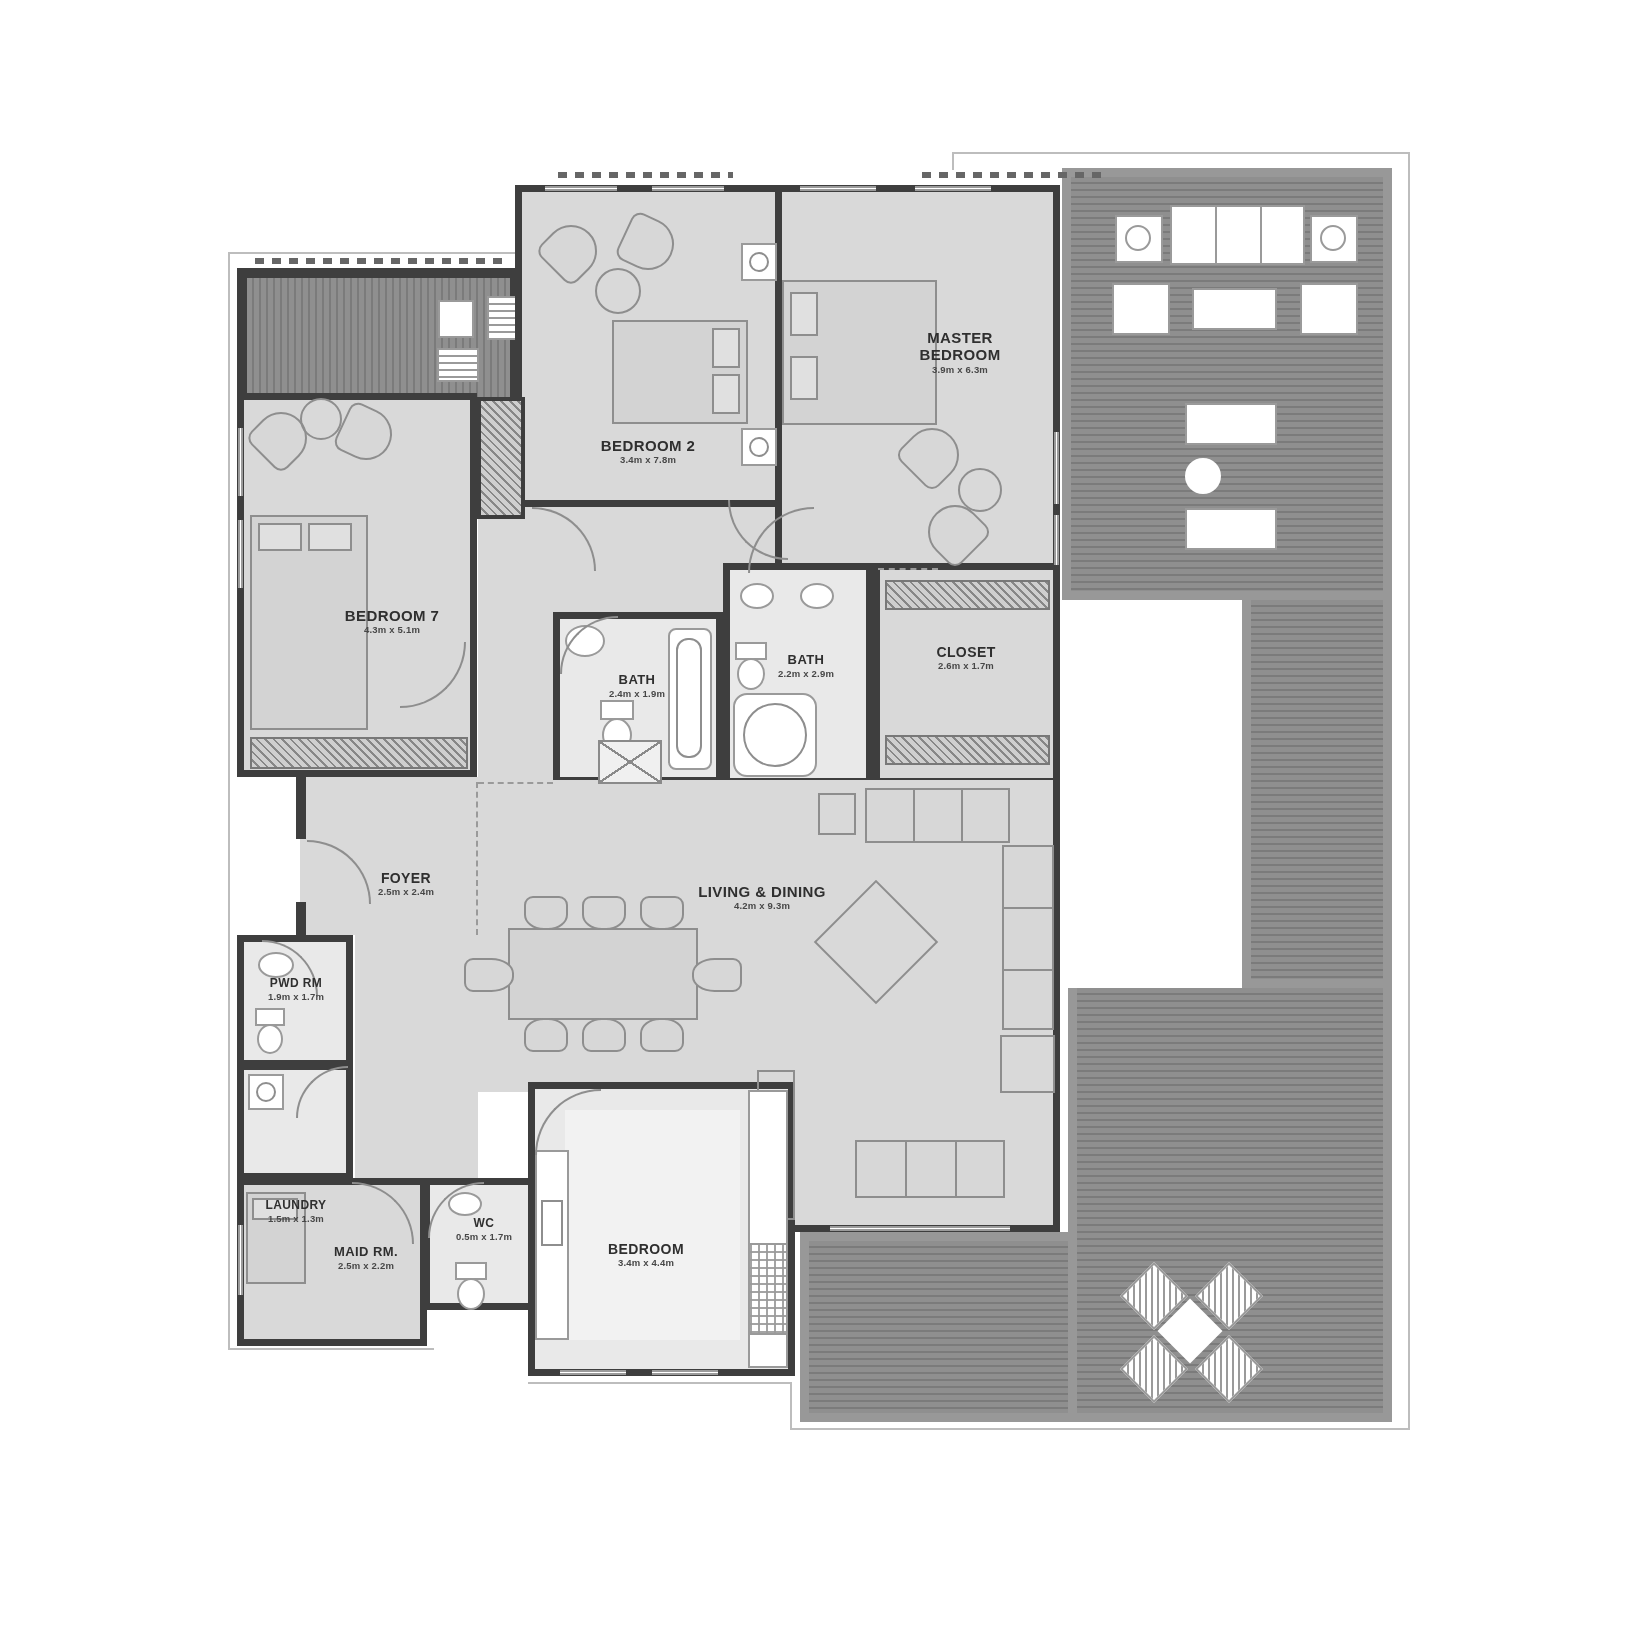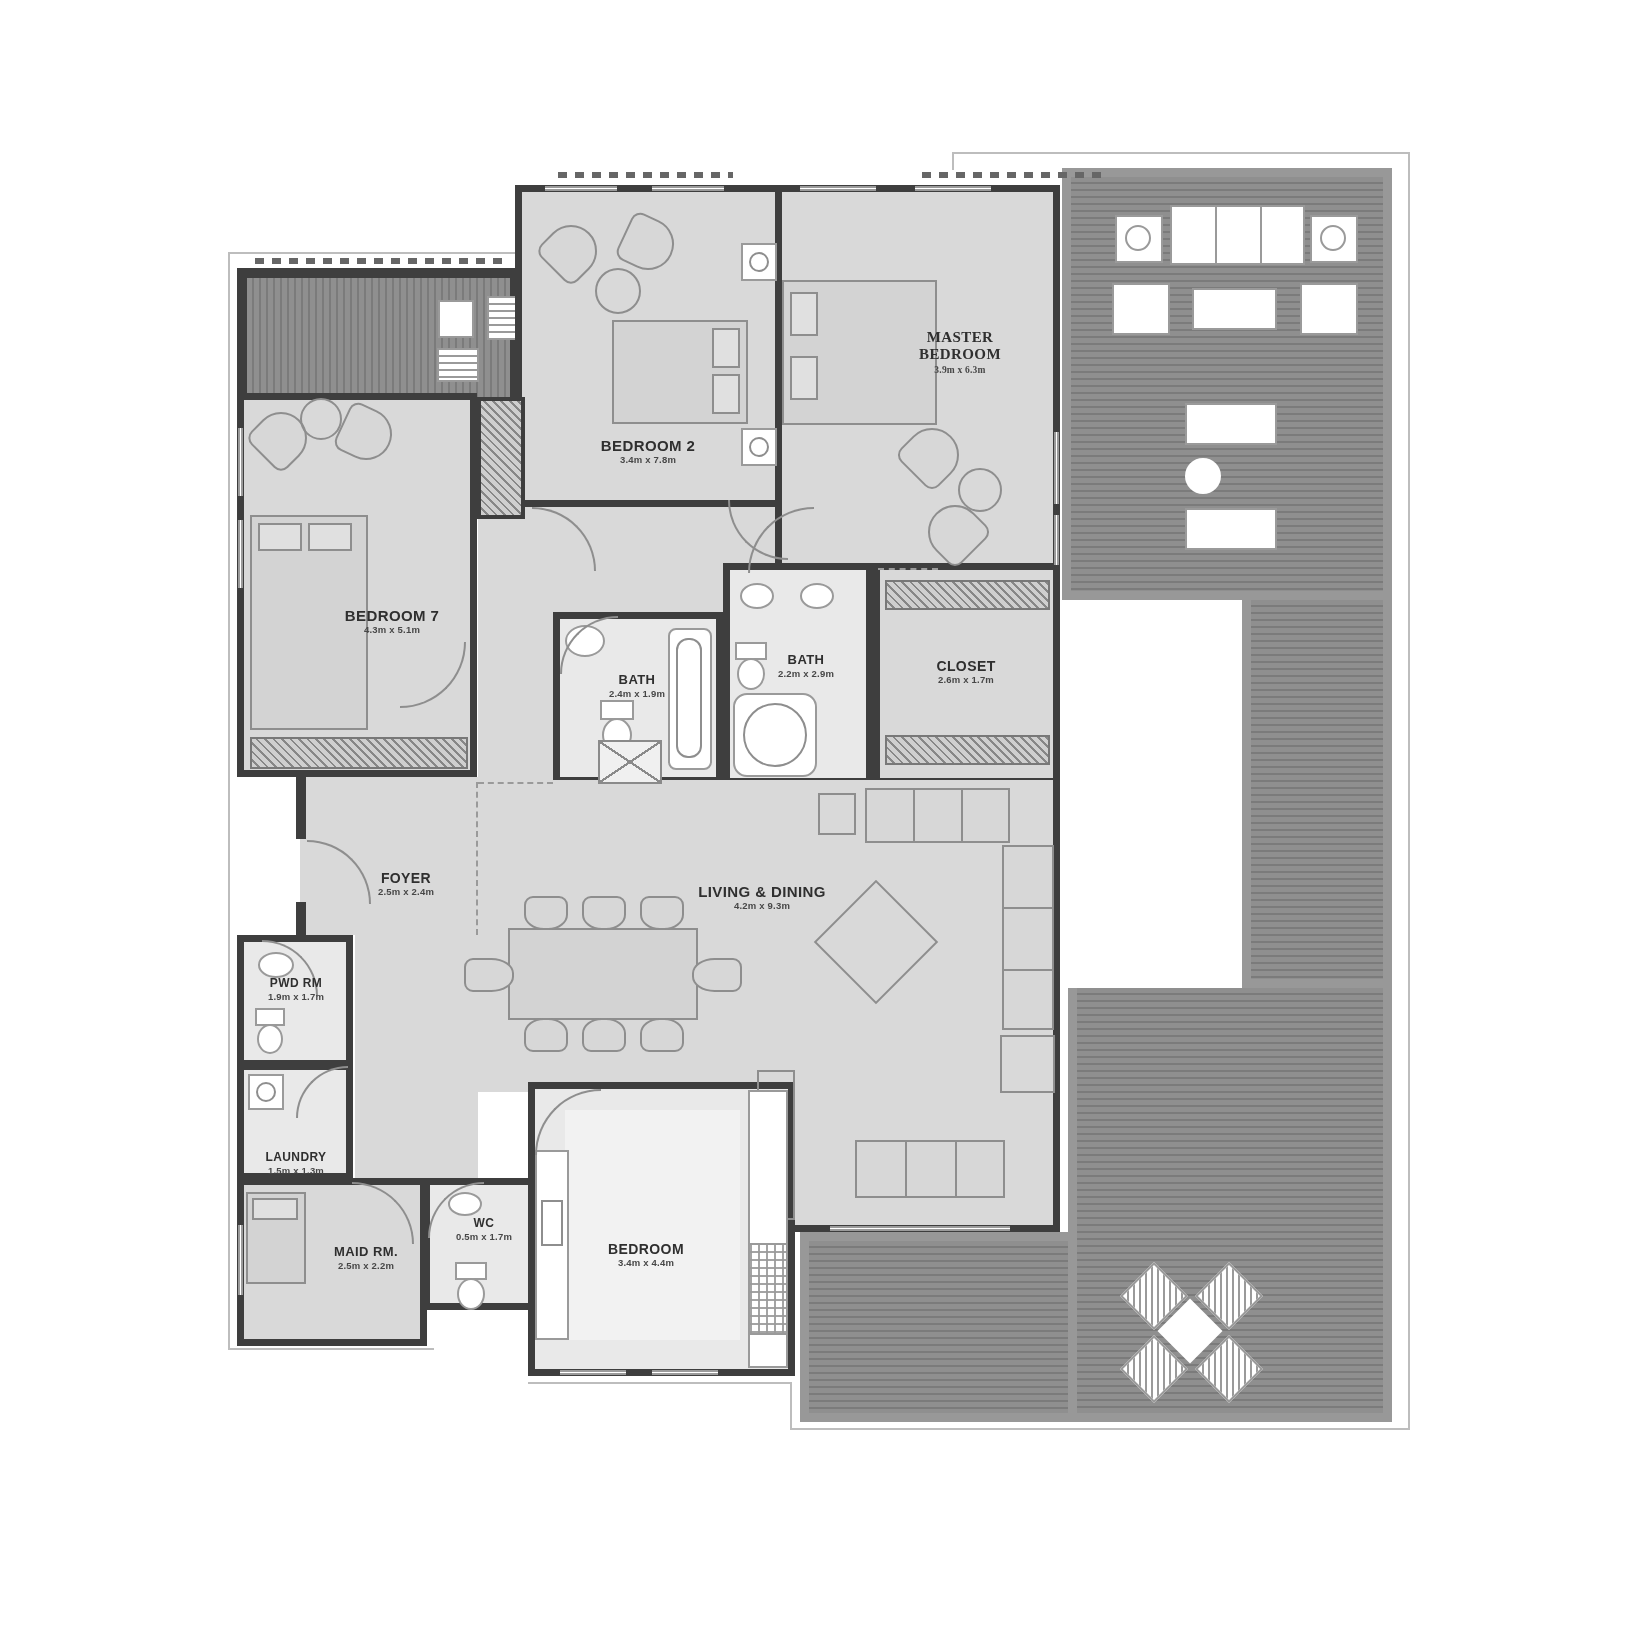--- a/index.html
+++ b/index.html
@@ -23,21 +23,21 @@
   .rail{position:absolute;box-sizing:border-box;border:2px solid #787878;background:repeating-linear-gradient(45deg,#cfcfcf 0 4px,#878787 4px 6px);}
   .win{position:absolute;box-sizing:border-box;background:#fff;border-top:2px solid #9a9a9a;border-bottom:2px solid #9a9a9a;}
   .winV{position:absolute;box-sizing:border-box;background:#fff;border-left:2px solid #9a9a9a;border-right:2px solid #9a9a9a;}
   .arc{position:absolute;box-sizing:border-box;}
   .dashes{position:absolute;height:6px;background:repeating-linear-gradient(90deg,#666 0 9px,transparent 9px 17px);}
   .dashT{position:absolute;border-top:2px dashed #9a9a9a;}
   .dashL{position:absolute;border-left:2px dashed #9a9a9a;}
   .outline{position:absolute;background:#bdbdbd;}
   .wallseg{position:absolute;background:var(--wall);}
   .lbl{position:absolute;transform:translate(-50%,-50%);text-align:center;color:var(--text);font-weight:bold;font-size:15px;letter-spacing:.4px;line-height:1.15;white-space:nowrap;}
-  .lbl.wrap{white-space:normal;width:132px;font-family:Liberation Serif, serif;}
+  .lbl.wrap{white-space:normal;width:132px;}
   .lbl .dims{display:block;font-size:9.5px;color:#474747;letter-spacing:.2px;margin-top:1px;font-weight:bold;}
   .xbox{position:absolute;box-sizing:border-box;border:2px solid #8a8a8a;background:
     linear-gradient(to top right,transparent calc(50% - 1px),#8a8a8a calc(50% - 1px),#8a8a8a calc(50% + 1px),transparent calc(50% + 1px)),
     linear-gradient(to bottom right,transparent calc(50% - 1px),#8a8a8a calc(50% - 1px),#8a8a8a calc(50% + 1px),transparent calc(50% + 1px)),#f0f0f0;}
   .grid{background:repeating-linear-gradient(0deg,rgba(154,154,154,.9) 0 2px,transparent 2px 8px),repeating-linear-gradient(90deg,rgba(154,154,154,.9) 0 2px,transparent 2px 8px),#fff;}
   .hatch{background:repeating-linear-gradient(45deg,#fff 0 4px,#9a9a9a 4px 6px),#fff;}
   .louver{background:repeating-linear-gradient(180deg,#fff 0 5px,#9a9a9a 5px 7px);}
 </style>
 </head>
 <body>
@@ -237,37 +237,37 @@
     <span class="dims">4.3m x 5.1m</span>
   </div>
   <div class="lbl" style="left:637px;top:686px;font-size:13px">
     <span>BATH</span>
     <span class="dims">2.4m x 1.9m</span>
   </div>
   <div class="lbl" style="left:806px;top:666px;font-size:13px">
     <span>BATH</span>
     <span class="dims">2.2m x 2.9m</span>
   </div>
-  <div class="lbl" style="left:966px;top:672px;font-size:14px">
+  <div class="lbl" style="left:966px;top:658px;font-size:14px">
     <span>CLOSET</span>
     <span class="dims">2.6m x 1.7m</span>
   </div>
   <div class="lbl" style="left:406px;top:884px;font-size:14px">
     <span>FOYER</span>
     <span class="dims">2.5m x 2.4m</span>
   </div>
   <div class="lbl" style="left:762px;top:898px">
     <span>LIVING &amp; DINING</span>
     <span class="dims">4.2m x 9.3m</span>
   </div>
   <div class="lbl" style="left:296px;top:990px;font-size:12px">
     <span>PWD RM</span>
     <span class="dims">1.9m x 1.7m</span>
   </div>
-  <div class="lbl" style="left:296px;top:1164px;font-size:12px">
+  <div class="lbl" style="left:296px;top:1212px;font-size:12px">
     <span>LAUNDRY</span>
     <span class="dims">1.5m x 1.3m</span>
   </div>
   <div class="lbl" style="left:366px;top:1258px;font-size:13px">
     <span>MAID RM.</span>
     <span class="dims">2.5m x 2.2m</span>
   </div>
   <div class="lbl" style="left:484px;top:1230px;font-size:12px">
     <span>WC</span>
     <span class="dims">0.5m x 1.7m</span>

